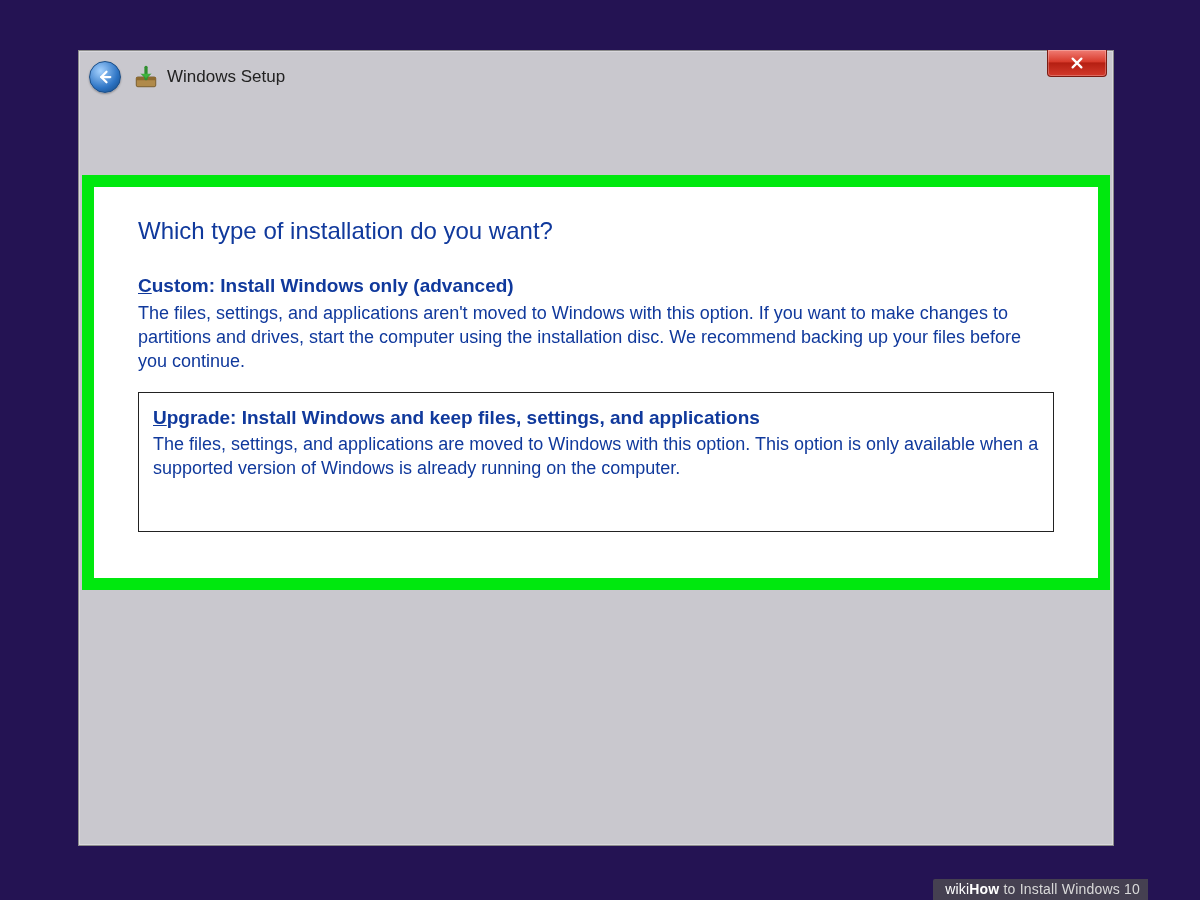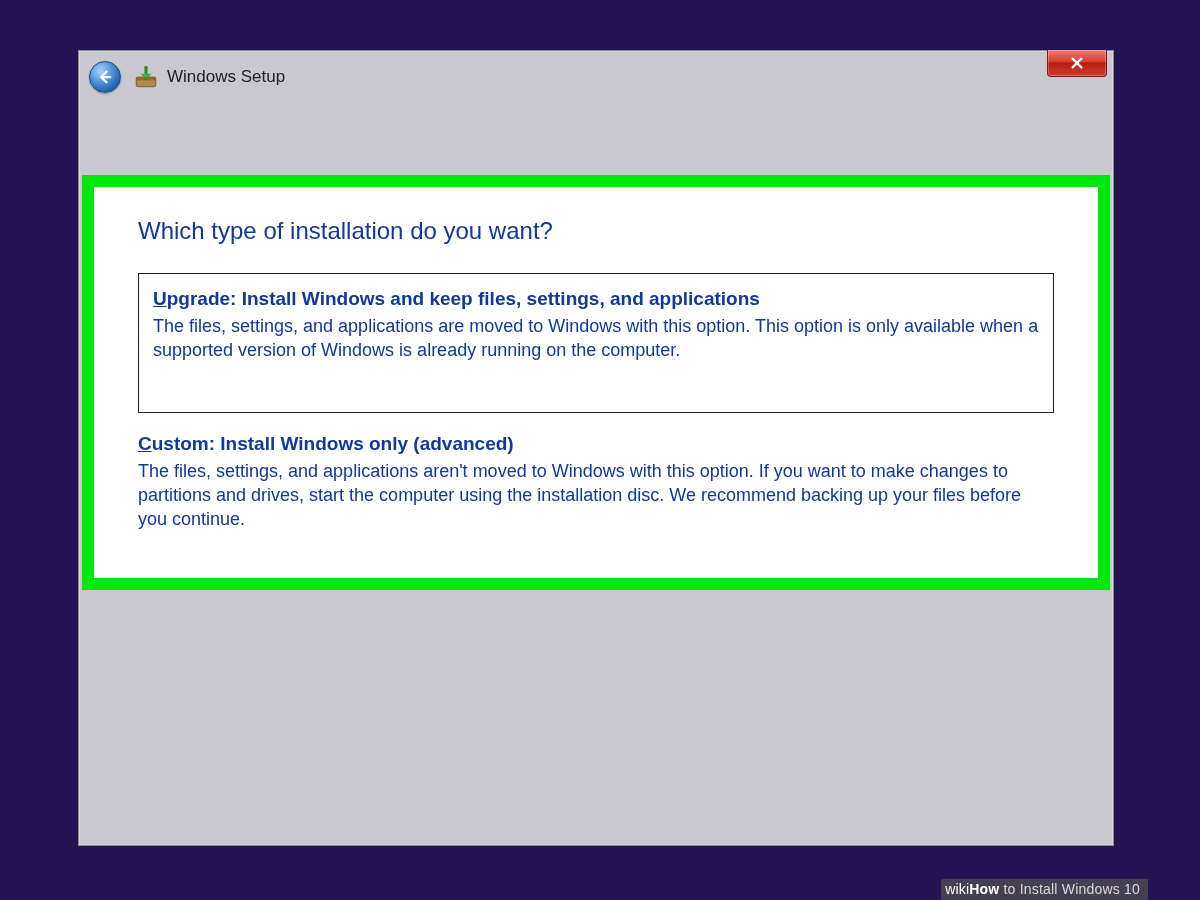--- a/index.html
+++ b/index.html
@@ -114,21 +114,21 @@
     margin-top: 2px;
   }
 
   .watermark {
     position: absolute;
     right: 0;
     bottom: 0;
     background: rgba(80,80,80,0.75);
     color: #e9e9e9;
     font-size: 14px;
-    padding: 2px 8px 3px 4px;
+    padding: 2px 8px 3px 12px;
     font-family: Arial, sans-serif;
     border-top-left-radius: 2px;
     letter-spacing: 0.2px;
   }
   .watermark .wiki { color: #fff; font-weight: 400; }
   .watermark .how  { color: #fff; font-weight: 700; }
   .watermark .rest { color: #d9d9d9; }
 </style>
 </head>
 <body>
@@ -157,32 +157,32 @@
       <div class="close-btn">
         <svg viewBox="0 0 16 16">
           <path d="M3 3 L13 13 M13 3 L3 13" stroke="#fff" stroke-width="2.6" stroke-linecap="round"></path>
         </svg>
       </div>
     </div>
 
     <div class="highlight-box">
       <h1 class="heading">Which type of installation do you want?</h1>
 
+      <div class="option">
+        <div class="option-title">
+          <span class="ul">C</span><span>ustom: Install Windows only (advanced)</span>
+        </div>
+        <div class="option-desc">The files, settings, and applications aren't moved to Windows with this option. If you want to make changes to partitions and drives, start the computer using the installation disc. We recommend backing up your files before you continue.</div>
+      </div>
+
       <div class="option boxed">
         <div class="option-title">
           <span class="ul">U</span><span>pgrade: Install Windows and keep files, settings, and applications</span>
         </div>
         <div class="option-desc">The files, settings, and applications are moved to Windows with this option. This option is only available when a supported version of Windows is already running on the computer.</div>
-      </div>
-
-      <div class="option">
-        <div class="option-title">
-          <span class="ul">C</span><span>ustom: Install Windows only (advanced)</span>
-        </div>
-        <div class="option-desc">The files, settings, and applications aren't moved to Windows with this option. If you want to make changes to partitions and drives, start the computer using the installation disc. We recommend backing up your files before you continue.</div>
       </div>
     </div>
 
   </div>
 
   <div class="watermark">
     <span class="wiki">wiki</span><span class="how">How</span><span class="rest"> to Install Windows 10</span>
   </div>
 
 </div>

